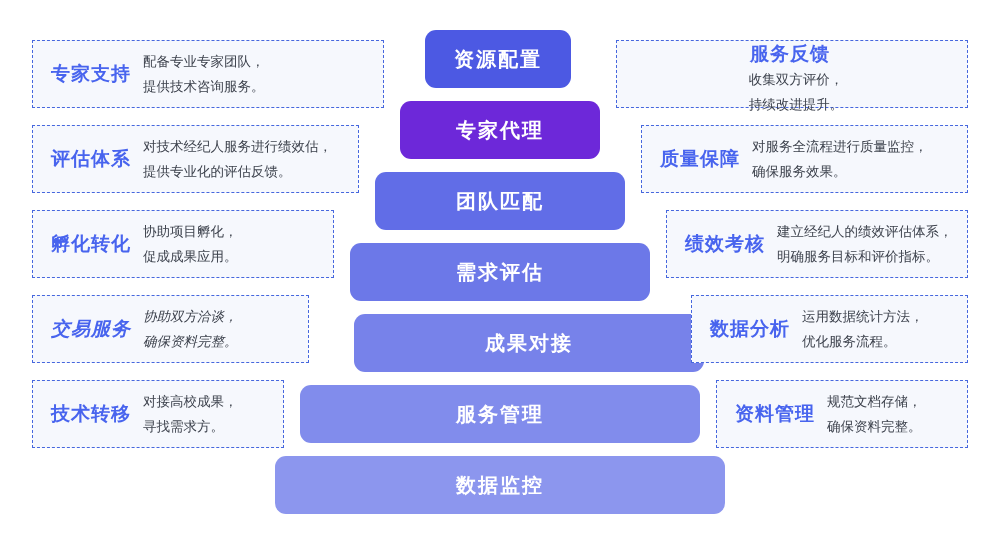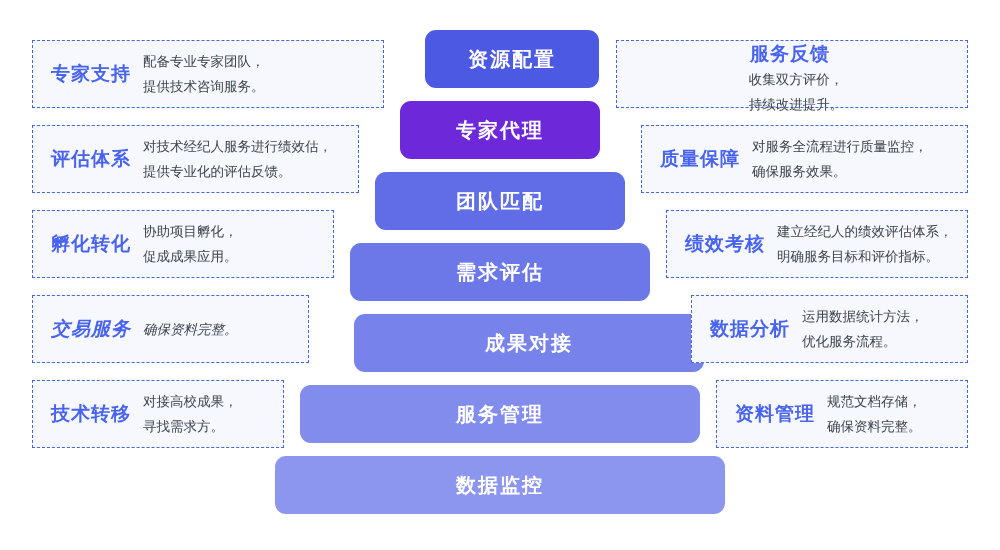--- a/index.html
+++ b/index.html
@@ -29,21 +29,21 @@
   }
   .card-desc {
     font-size:13.5px; line-height:25px; color:var(--desc-text,#3d424d);
     white-space:nowrap;
   }
 </style>
 </head>
 <body>
 
 <div class="canvas" style="background: rgb(255, 255, 255);">
-    <div class="bar" style="left: 425px; top: 30px; width: 174px; background: rgb(76, 89, 227);">
+    <div class="bar" style="left: 425px; top: 30px; width: 146px; background: rgb(76, 89, 227);">
       <span>资源配置</span>
     </div>
     <div class="bar" style="left: 400px; top: 101px; width: 200px; background: #6d28d9;">
       <span>专家代理</span>
     </div>
     <div class="bar" style="left: 375px; top: 172px; width: 250px; background: rgb(97, 109, 231);">
       <span>团队匹配</span>
     </div>
     <div class="bar" style="left: 350px; top: 243px; width: 300px; background: rgb(108, 120, 232);">
       <span>需求评估</span>
@@ -74,20 +74,21 @@
     <div class="card" style="left: 32px; top: 210px; width: 302px;">
       <div class="card-title">孵化转化</div>
       <div class="card-desc">
         <div>协助项目孵化，</div>
         <div>促成成果应用。</div>
       </div>
     </div>
     <div class="card" style="left: 32px; top: 295px; width: 277px; font-style: italic;">
       <div class="card-title">交易服务</div>
       <div class="card-desc">
+        <div>协助双方洽谈，</div>
         <div>确保资料完整。</div>
       </div>
     </div>
     <div class="card" style="left: 32px; top: 380px; width: 252px;">
       <div class="card-title">技术转移</div>
       <div class="card-desc">
         <div>对接高校成果，</div>
         <div>寻找需求方。</div>
       </div>
     </div>

